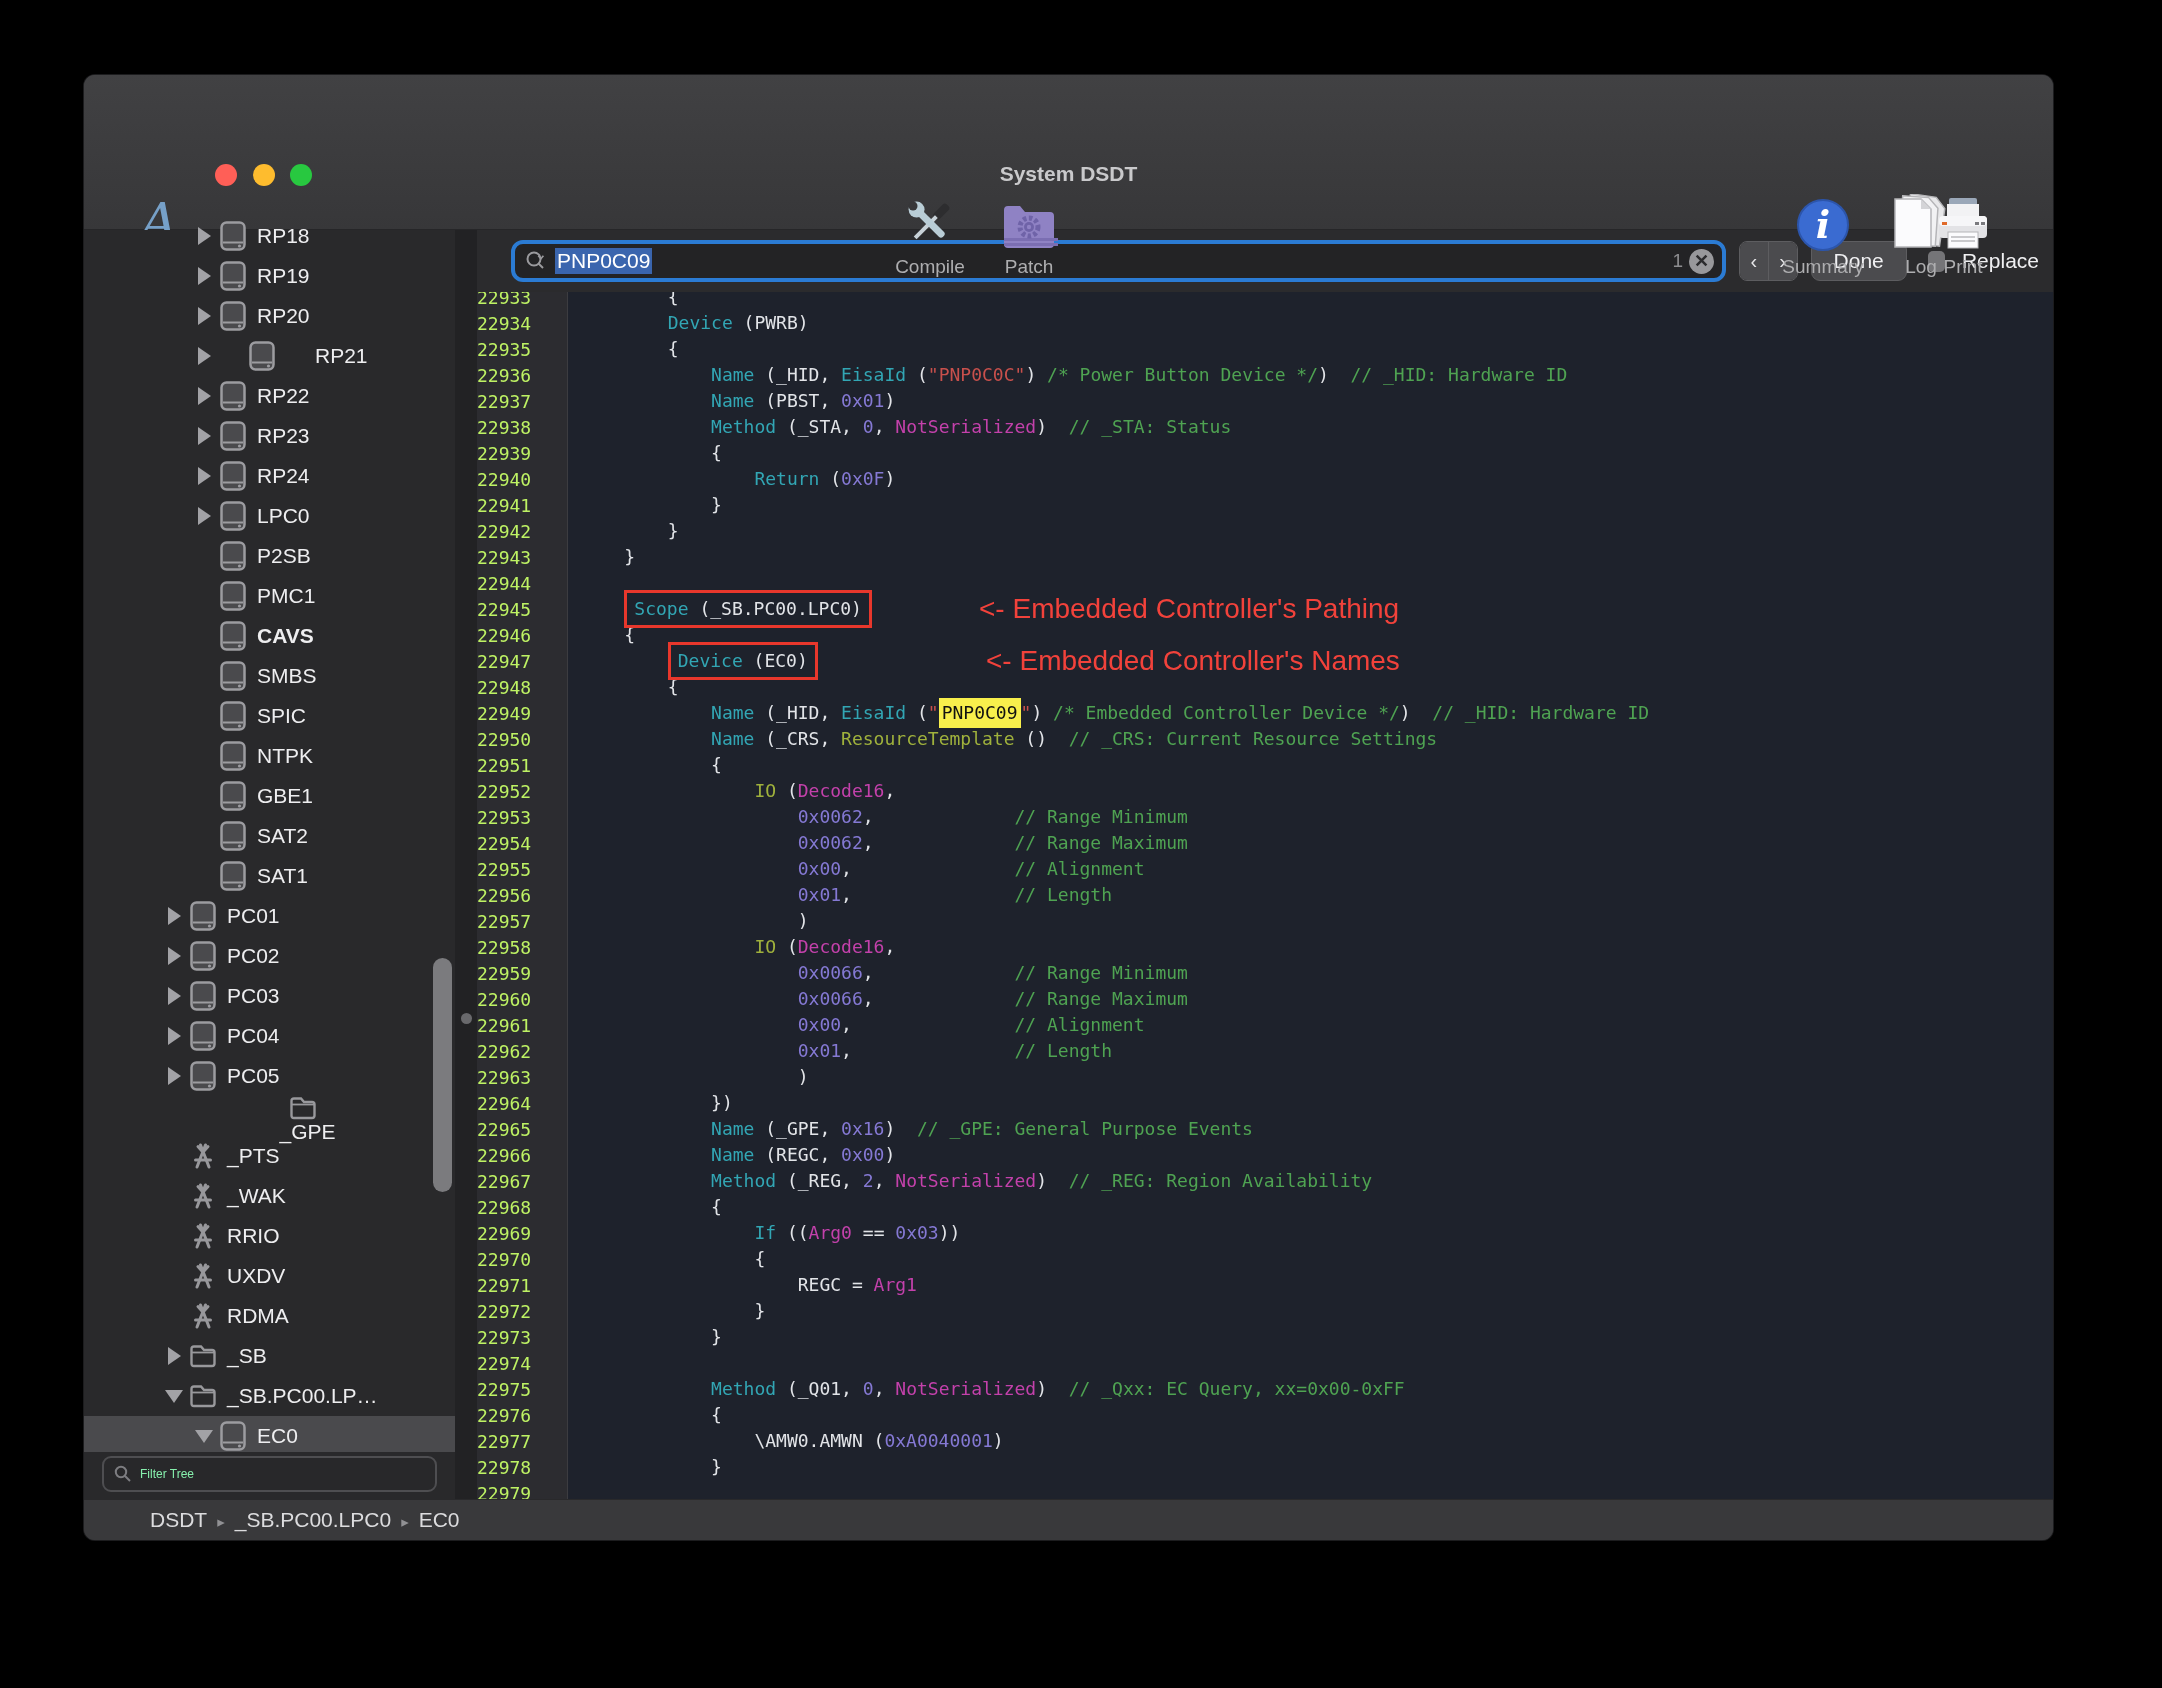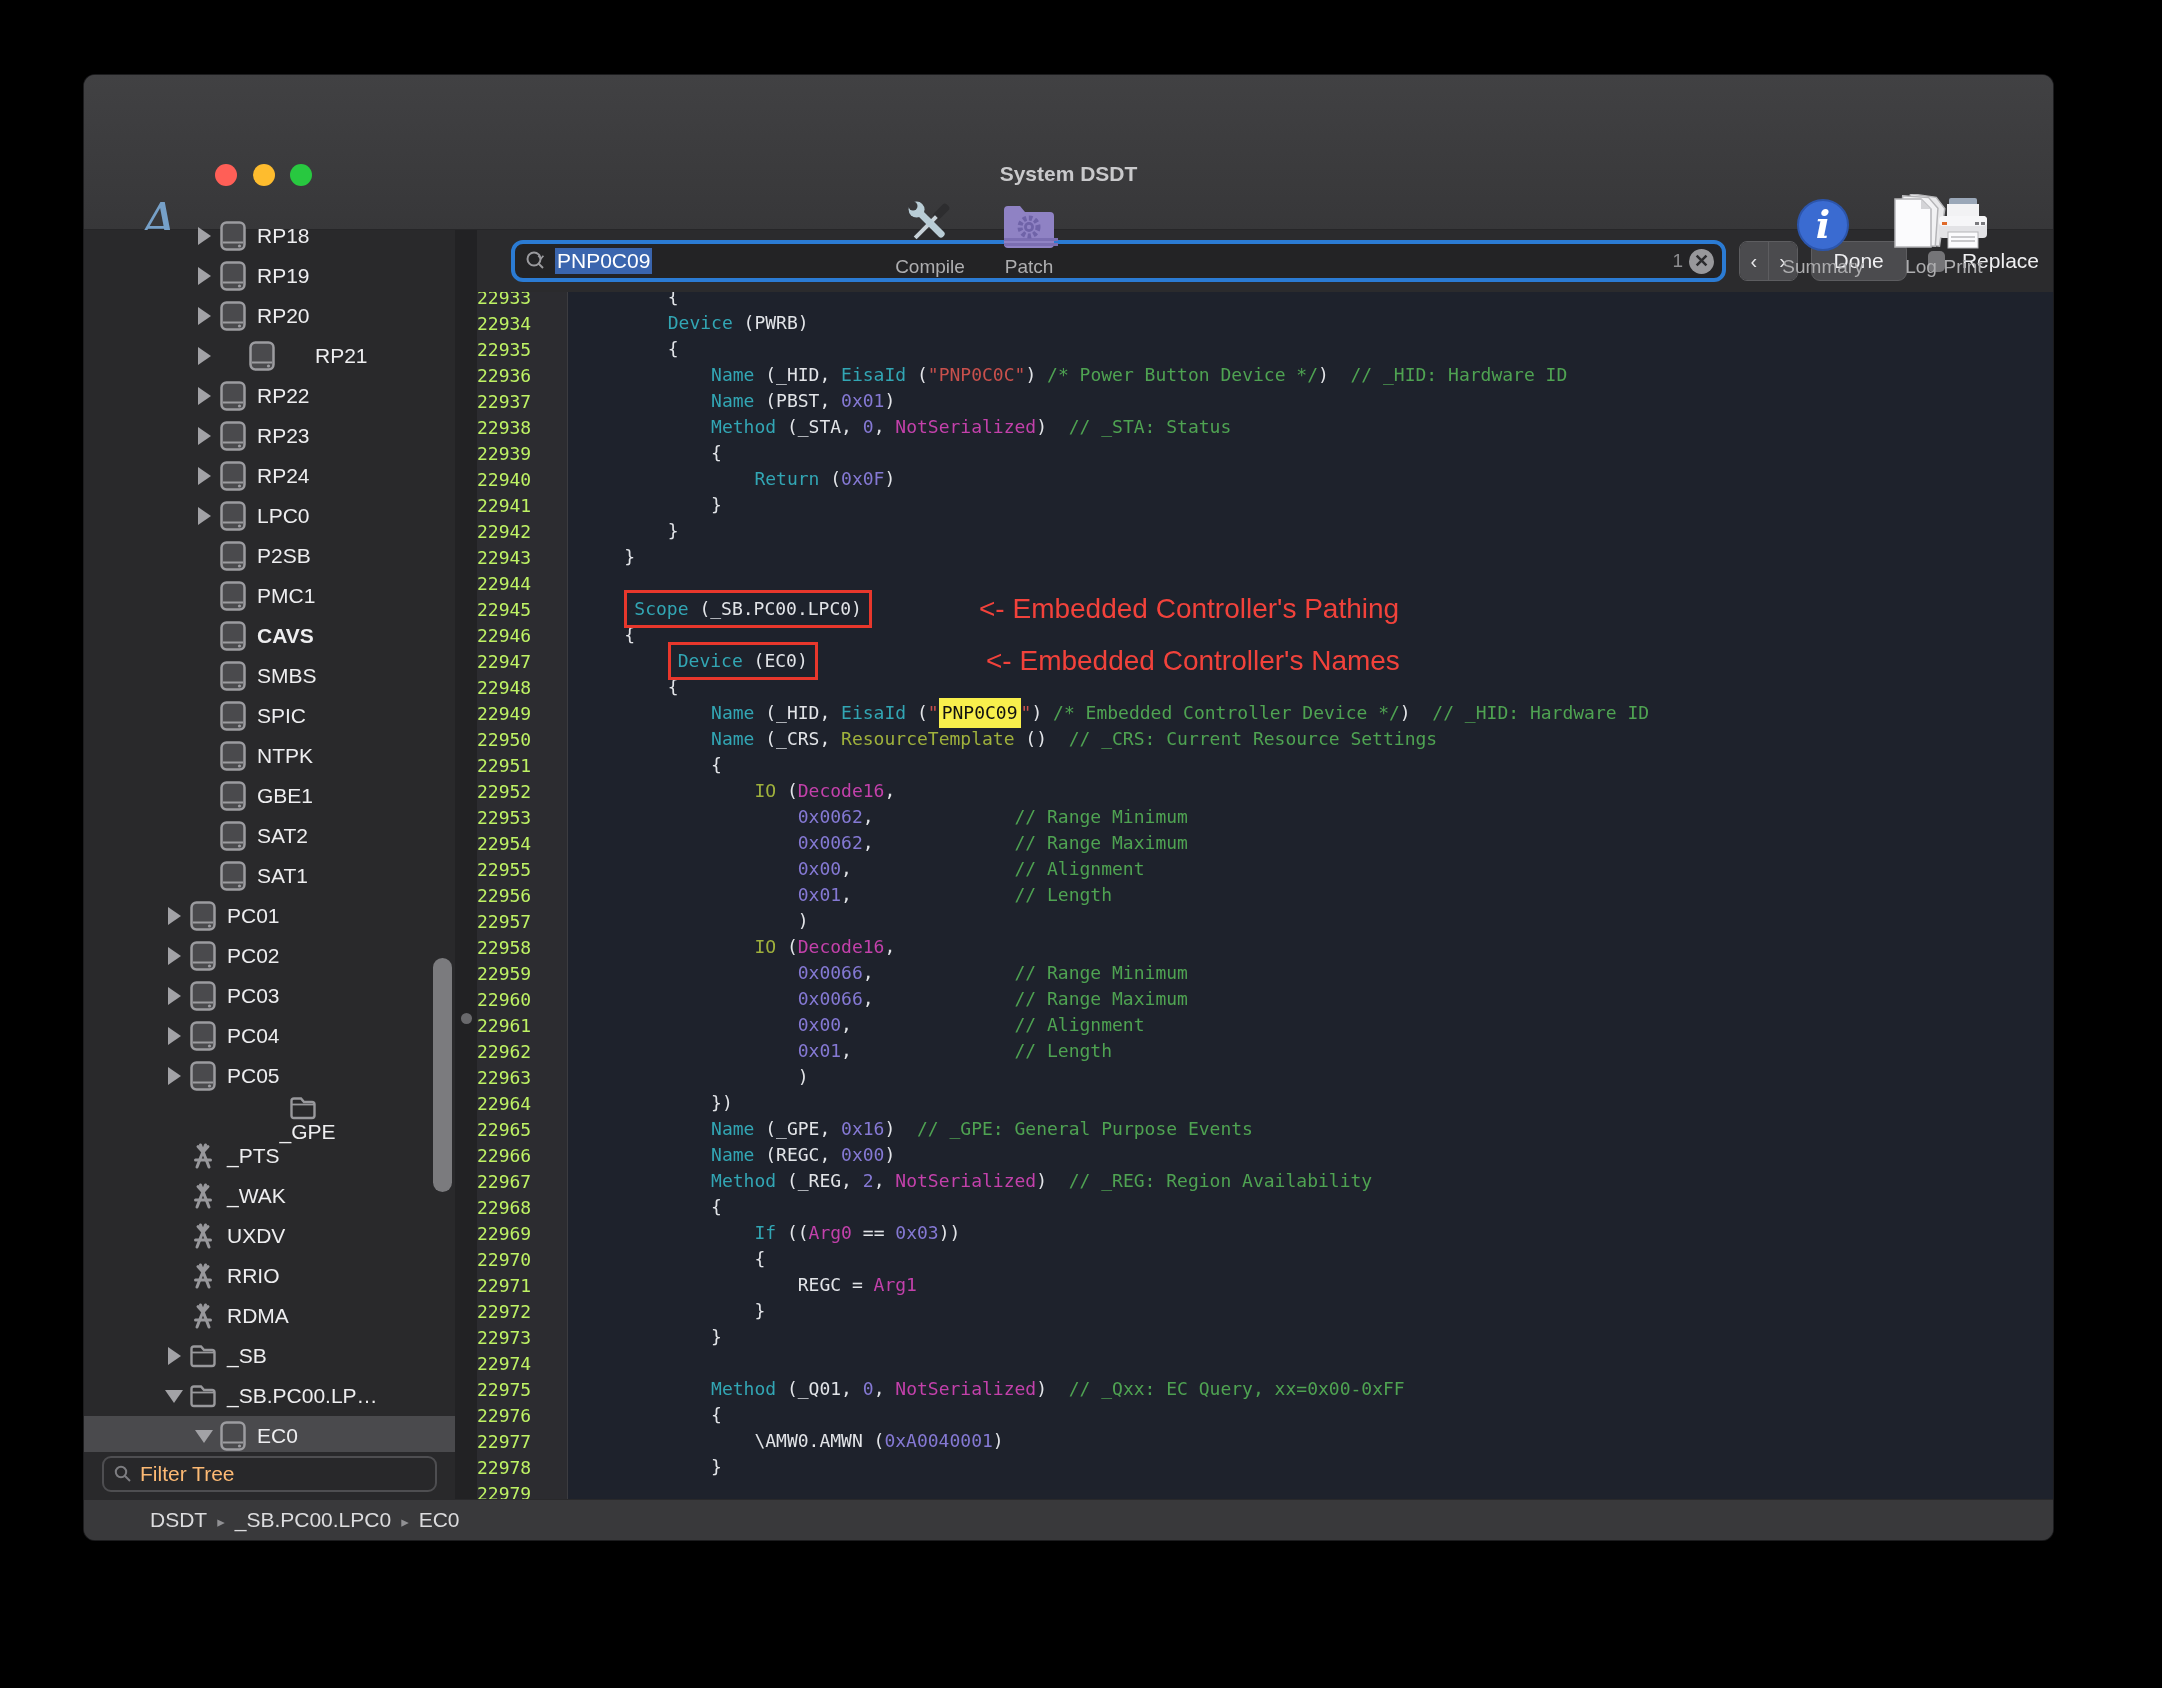--- a/index.html
+++ b/index.html
@@ -21,21 +21,21 @@
   .trow{height:40px;display:flex;align-items:center;color:#eeeef0;font-size:21px;white-space:nowrap;}
   .trow.sel{background:#4a4a4d;}
   .tri{width:28px;flex:none;display:flex;align-items:center;justify-content:center;}
   .tri .t-c{width:0;height:0;border-top:9px solid transparent;border-bottom:9px solid transparent;border-left:13px solid #a2a2a6;}
   .tri .t-e{width:0;height:0;border-left:9px solid transparent;border-right:9px solid transparent;border-top:13px solid #a2a2a6;}
   .ticon{width:30px;flex:none;display:flex;align-items:center;justify-content:center;margin-right:9px;}
   #side-scrollbar{position:absolute;right:3px;top:728px;width:19px;height:234px;border-radius:10px;background:#7b7b7e;}
   #filter-wrap{height:44px;flex:none;display:flex;align-items:center;justify-content:center;padding-bottom:3px;}
   #filter-field{width:335px;height:36px;border-radius:9px;background:#28282a;border:2px solid #4e4e51;
     display:flex;align-items:center;gap:8px;padding:0 10px;box-sizing:border-box;}
-  #filter-field span{color:#fdba74;font-size:21px;}
+  #filter-field span{color:#86efac;font-size:12px;}
   #divider{width:22px;flex:none;background:#222224;position:relative;}
   #divider .dot{position:absolute;left:6px;top:783px;width:11px;height:11px;border-radius:50%;background:#69696c;}
   
   #codecol{flex:1;display:flex;flex-direction:column;min-width:0;background:#1e222c;}
   #findbar{height:62px;flex:none;background:#2b2b2d;display:flex;align-items:center;padding:0 14px 0 34px;gap:13px;box-sizing:border-box;}
   #search-field{width:1215px;height:42px;flex:none;border-radius:12px;background:#232325;border:4px solid #2b7bd3;
     display:flex;align-items:center;padding:0 8px 0 10px;box-sizing:border-box;gap:6px;}
   #search-text{font-size:21px;color:#fff;background:#3a65ae;padding:1px 2px;flex:none;}
   #search-spacer{flex:1;}
   #match-count{color:#8d8d90;font-size:19px;}
@@ -544,38 +544,38 @@
                   <g stroke="#98989c" stroke-width="3" stroke-linecap="round">
                     <line x1="8" y1="25" x2="16.5" y2="3"></line>
                     <line x1="20" y1="25" x2="11.5" y2="3"></line>
                     <line x1="6.5" y1="18" x2="21.5" y2="18"></line>
                     <line x1="9" y1="4.5" x2="13" y2="9"></line>
                     <line x1="19" y1="4.5" x2="15" y2="9"></line>
                   </g>
                 </svg>
               </span>
             </span>
-            <span>UXDV</span>
+            <span>RRIO</span>
           </div>
           <div class="trow" style="padding-left: 76px;">
             <span class="tri"></span>
             <span class="ticon">
               <span>
                 <svg width="28" height="28" viewBox="0 0 28 28">
                   <g stroke="#98989c" stroke-width="3" stroke-linecap="round">
                     <line x1="8" y1="25" x2="16.5" y2="3"></line>
                     <line x1="20" y1="25" x2="11.5" y2="3"></line>
                     <line x1="6.5" y1="18" x2="21.5" y2="18"></line>
                     <line x1="9" y1="4.5" x2="13" y2="9"></line>
                     <line x1="19" y1="4.5" x2="15" y2="9"></line>
                   </g>
                 </svg>
               </span>
             </span>
-            <span>RRIO</span>
+            <span>UXDV</span>
           </div>
           <div class="trow" style="padding-left: 76px;">
             <span class="tri"></span>
             <span class="ticon">
               <span>
                 <svg width="28" height="28" viewBox="0 0 28 28">
                   <g stroke="#98989c" stroke-width="3" stroke-linecap="round">
                     <line x1="8" y1="25" x2="16.5" y2="3"></line>
                     <line x1="20" y1="25" x2="11.5" y2="3"></line>
                     <line x1="6.5" y1="18" x2="21.5" y2="18"></line>

